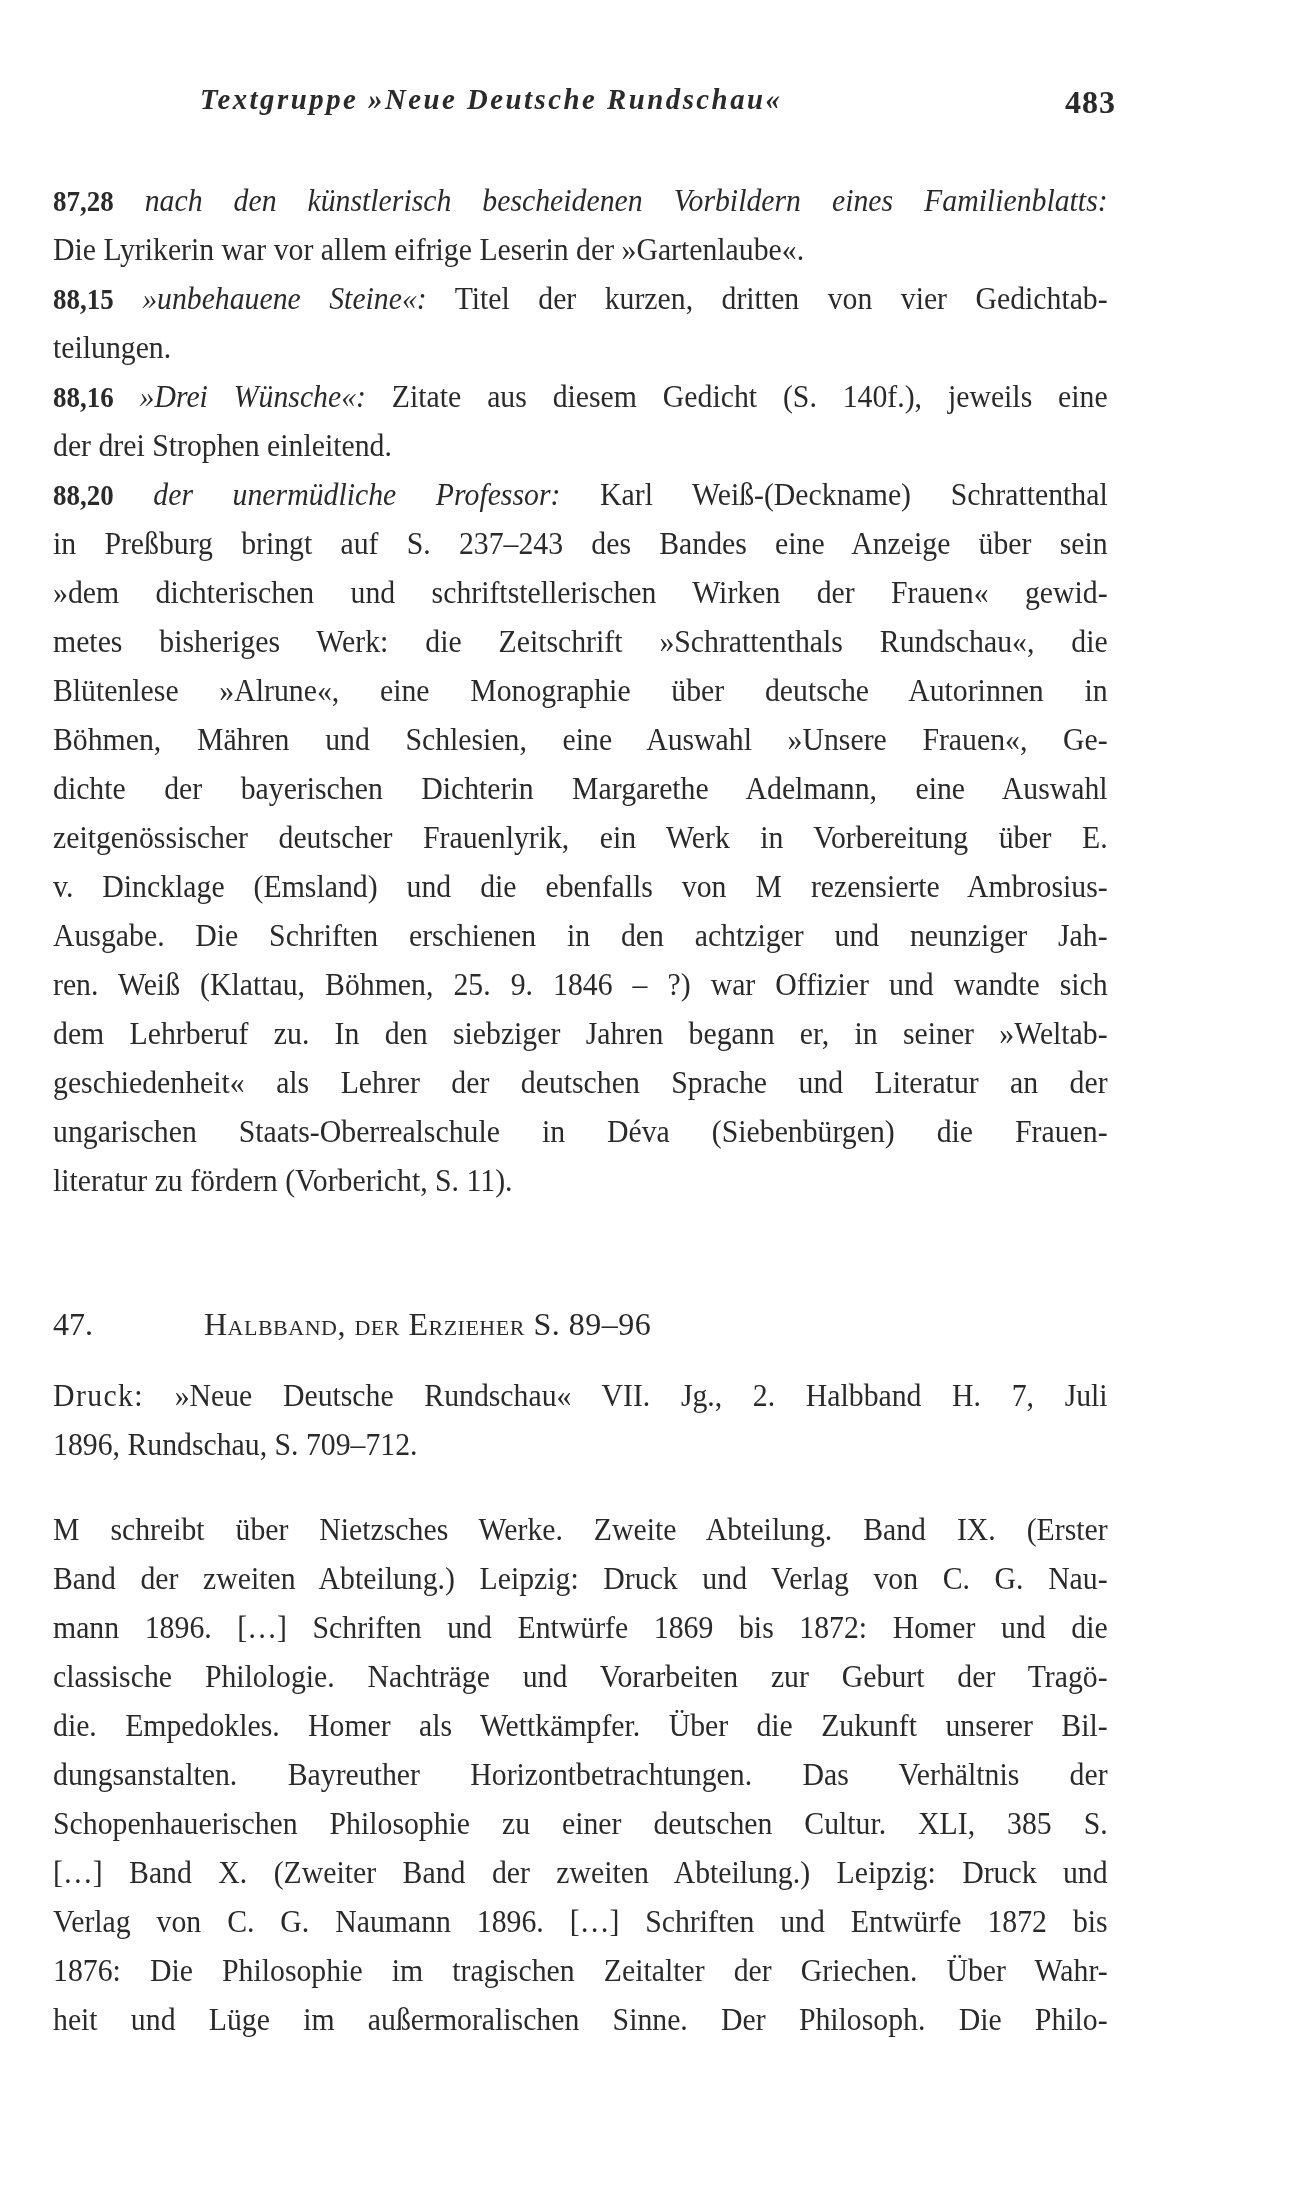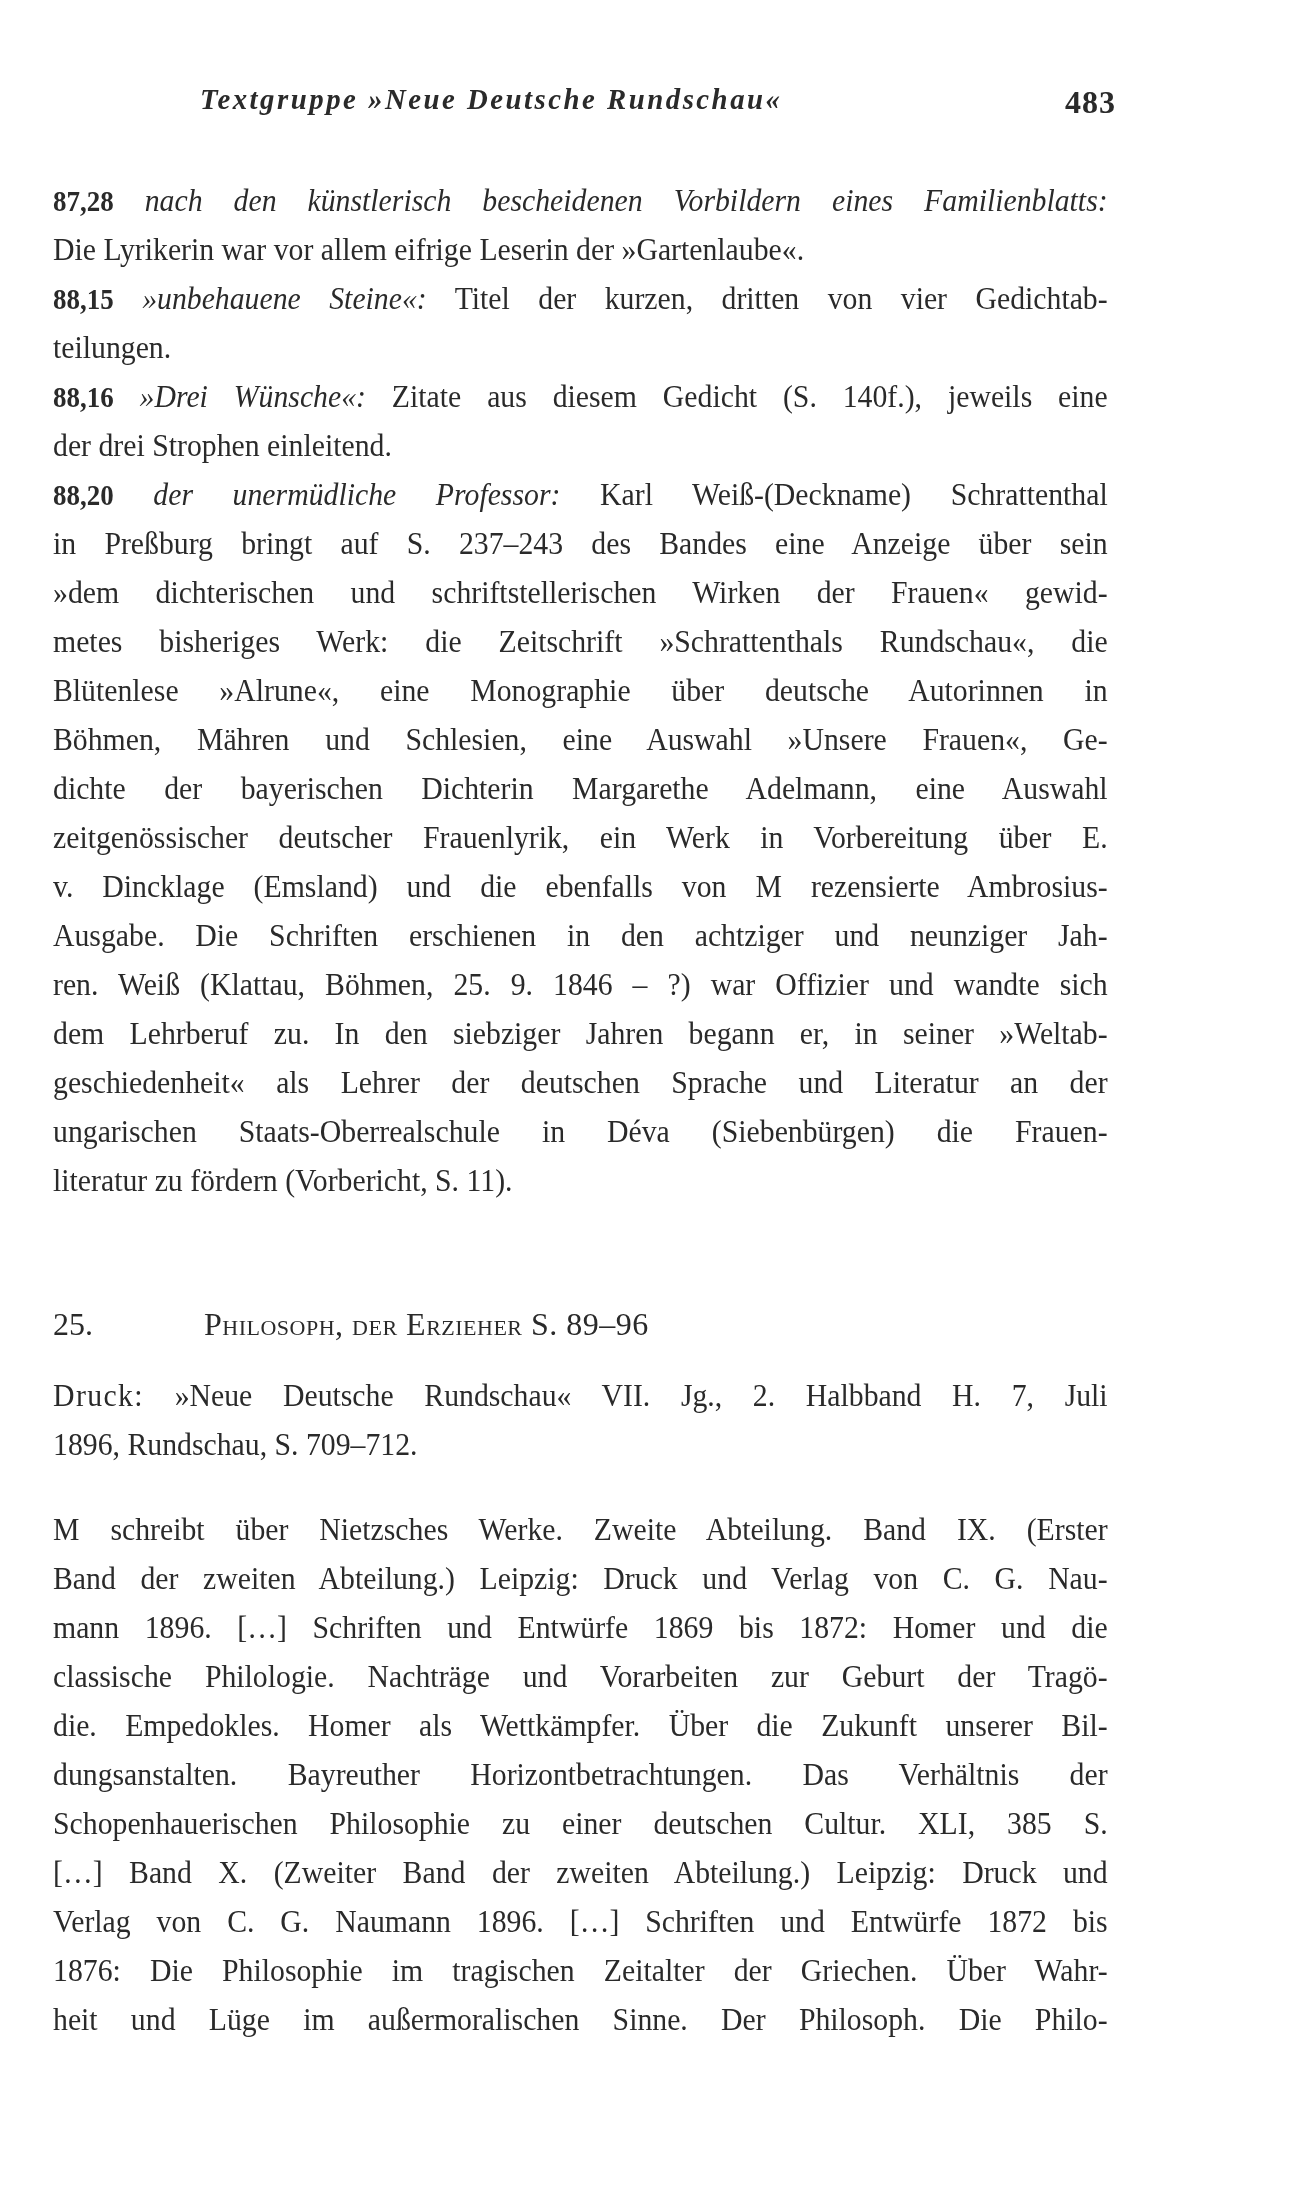--- a/index.html
+++ b/index.html
@@ -134,23 +134,23 @@
   <div class="line" style="top:817px;">zeitgenössischer deutscher Frauenlyrik, ein Werk in Vorbereitung über E.</div>
   <div class="line" style="top:866px;">v. Dincklage (Emsland) und die ebenfalls von M rezensierte Ambrosius-</div>
   <div class="line" style="top:915px;">Ausgabe. Die Schriften erschienen in den achtziger und neunziger Jah-</div>
   <div class="line" style="top:964px;">ren. Weiß (Klattau, Böhmen, 25. 9. 1846 – ?) war Offizier und wandte sich</div>
   <div class="line" style="top:1013px;">dem Lehrberuf zu. In den siebziger Jahren begann er, in seiner »Weltab-</div>
   <div class="line" style="top:1062px;">geschiedenheit« als Lehrer der deutschen Sprache und Literatur an der</div>
   <div class="line" style="top:1111px;">ungarischen Staats-Oberrealschule in Déva (Siebenbürgen) die Frauen-</div>
   <div class="line last" style="top:1160px;">literatur zu fördern (Vorbericht, S. 11).</div>
 
   <div class="heading-line" style="top:1304px; width:1055px;">
-    <span class="heading-num">25.</span>
+    <span class="heading-num">47.</span>
     <span class="heading-title">
-      <span>Philosoph, der Erzieher</span>
+      <span>Halbband, der Erzieher</span>
       <span style="font-variant:normal;font-family:Liberation Serif, serif;">S. 89–96</span>
     </span>
   </div>
 
   <div class="line" style="top:1375px;">
     <span class="druck-label">Druck:</span>
     <span>»Neue Deutsche Rundschau« VII. Jg., 2. Halbband H. 7, Juli</span>
   </div>
   <div class="line last" style="top:1424px;">1896, Rundschau, S. 709–712.</div>
 

